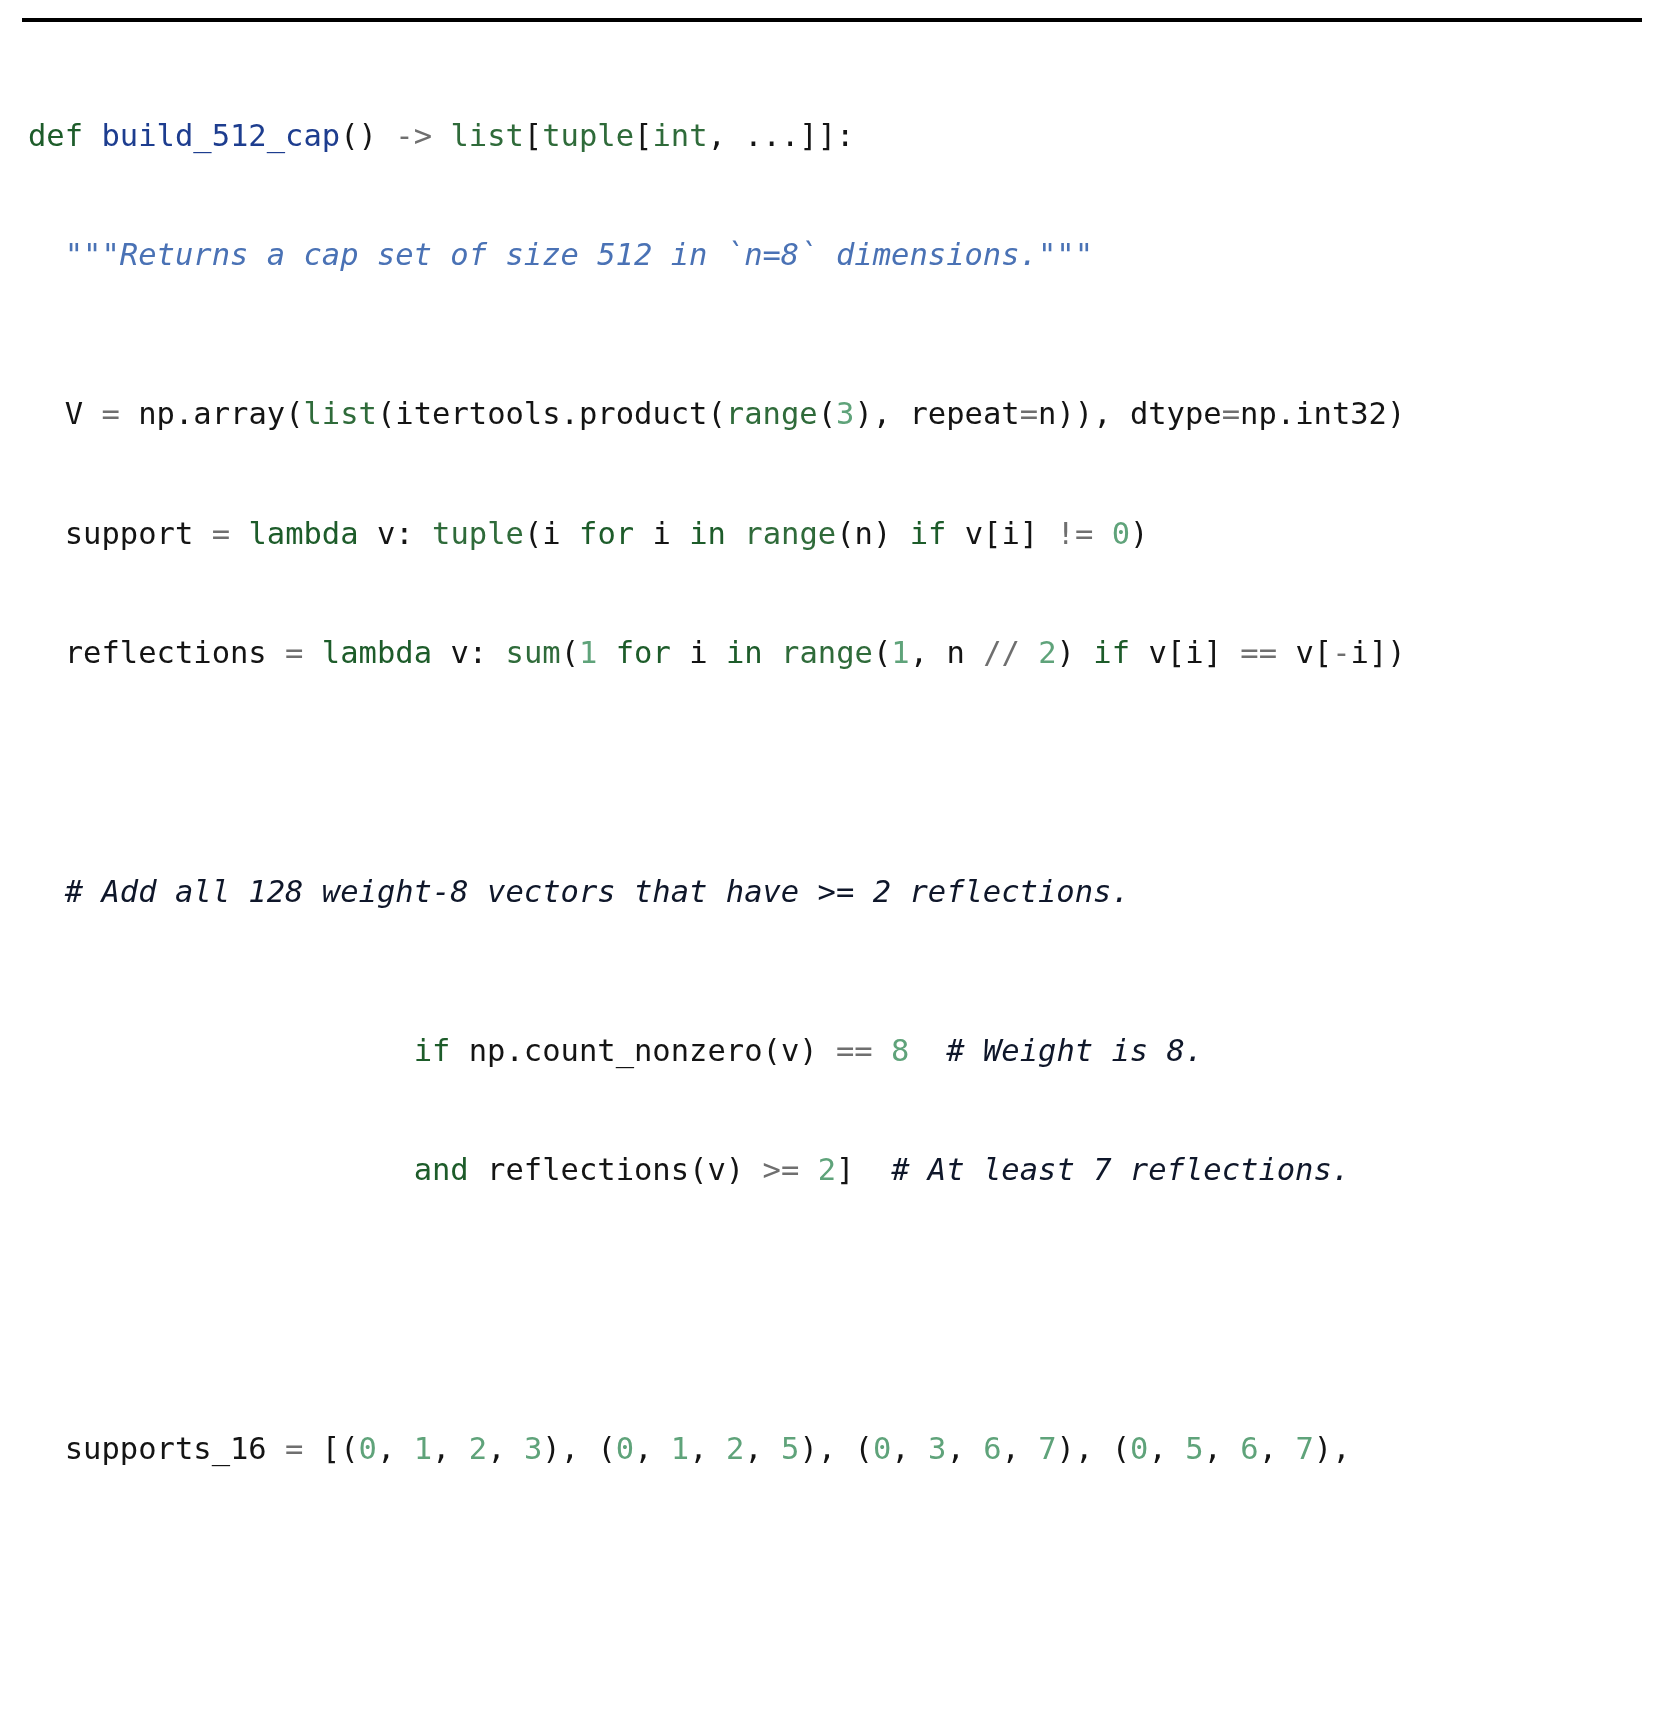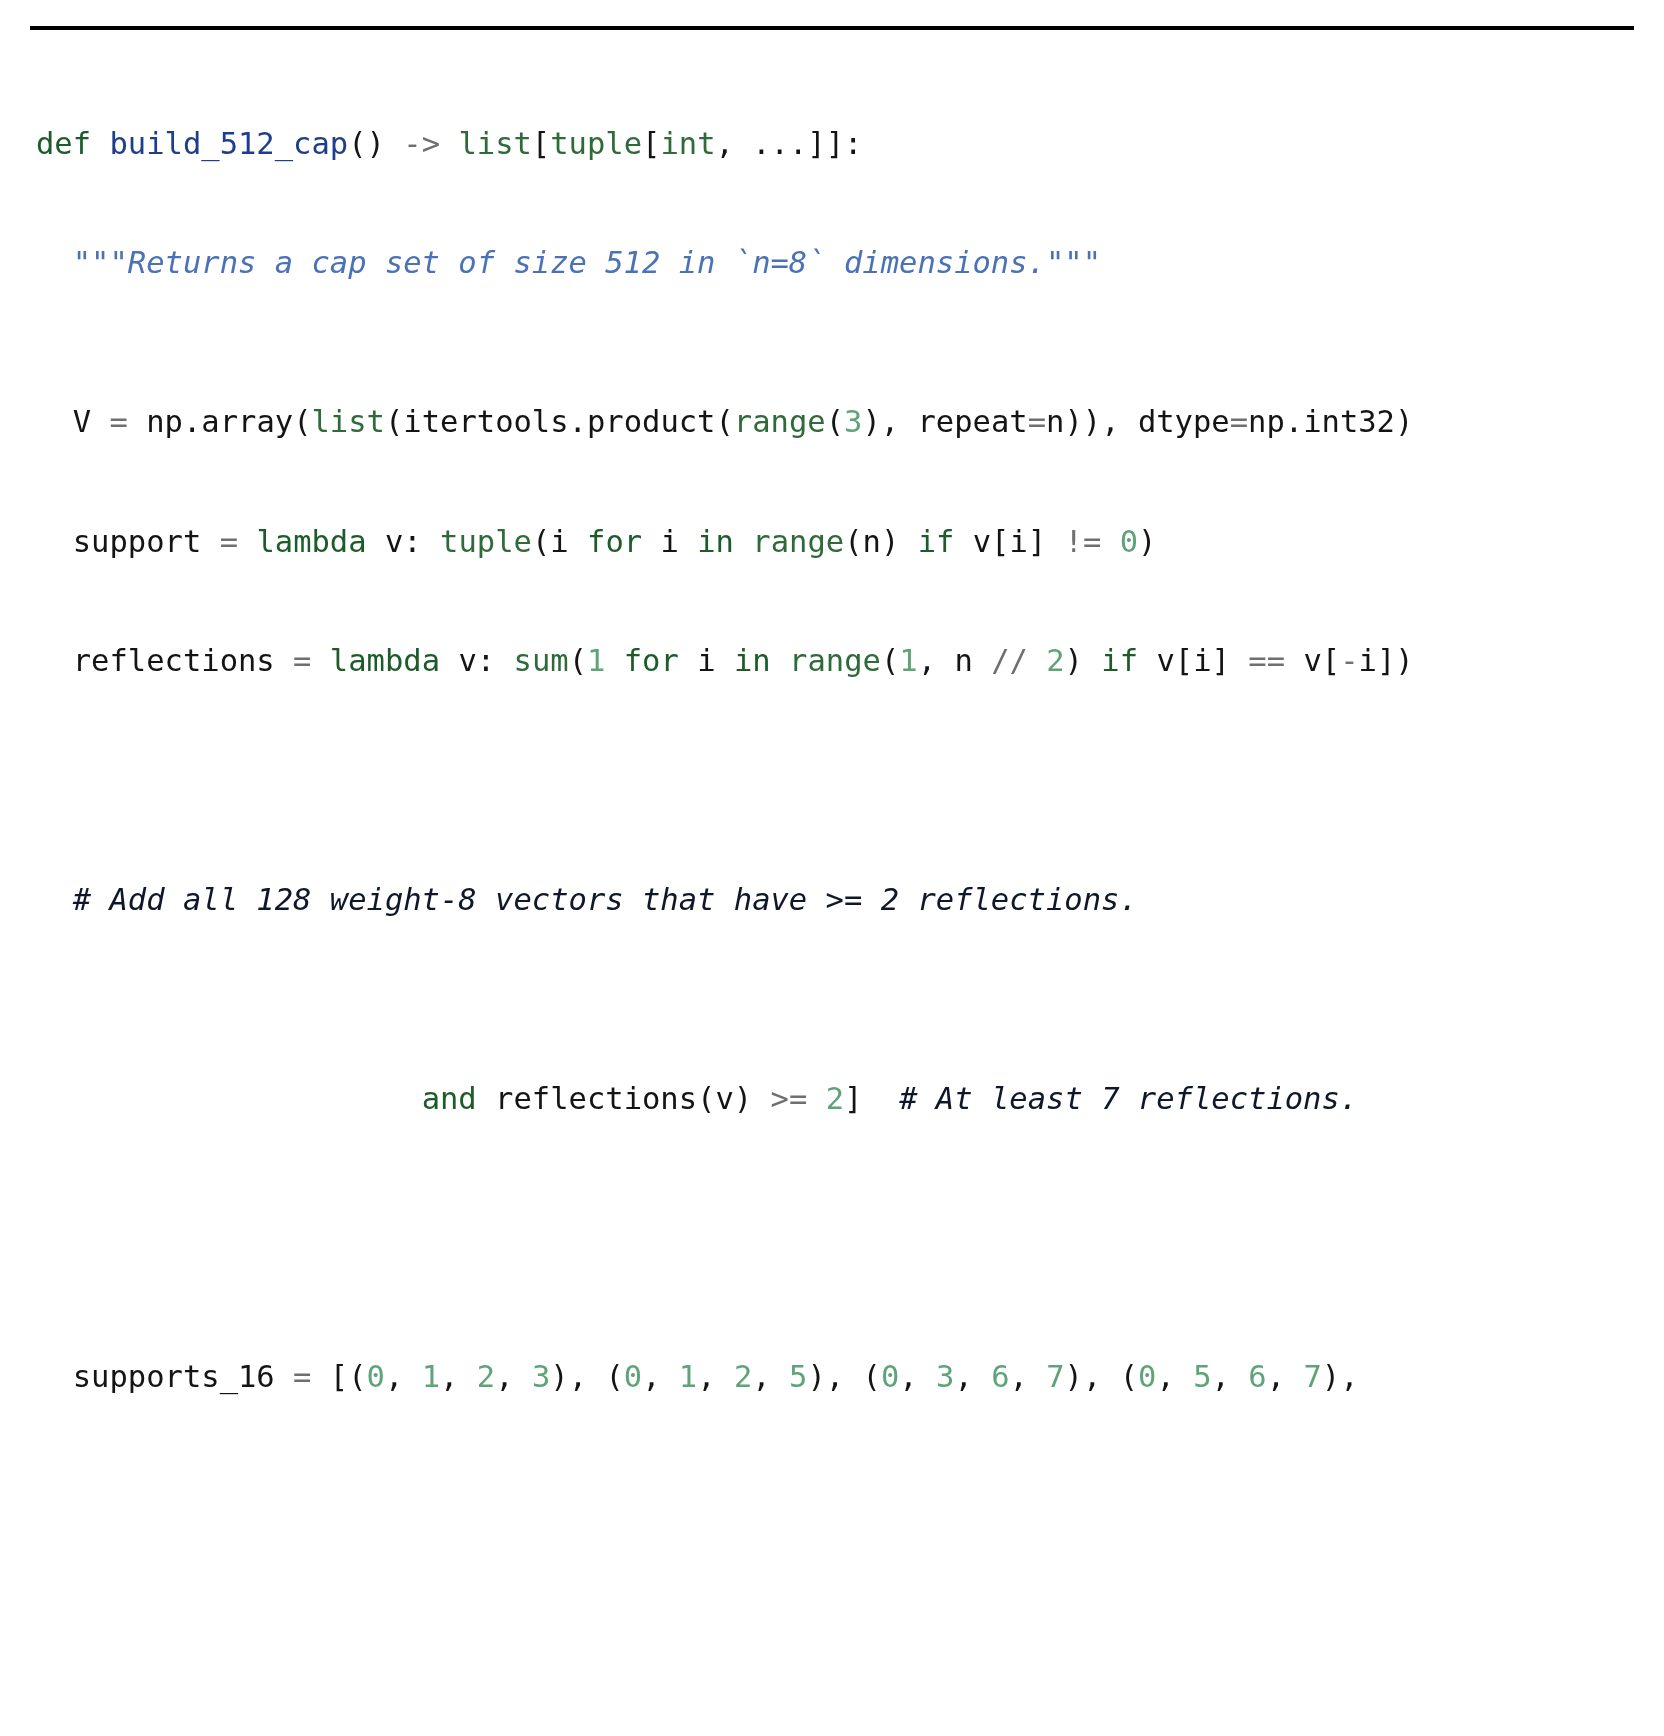--- a/index.html
+++ b/index.html
@@ -10,21 +10,21 @@
   body {
     width: 1664px;
     height: 1736px;
     font-family: "DejaVu Sans Mono", "Liberation Mono", monospace;
     overflow: hidden;
   }
   #listing {
     box-sizing: border-box;
     width: 1664px;
     height: 1736px;
-    padding: 8px;
+    padding: 0;
     display: flex;
     flex-direction: column;
   }
   .rule {
     height: 0;
     border-top: 4px solid #000000;
     margin: 0 22px;
   }
   .rule-top { margin-top: 18px; }
   .code {
@@ -66,20 +66,21 @@
 
 <div class="line">  <span class="pl">support</span> <span class="op">=</span> <span class="kw">lambda</span> <span class="pl">v:</span> <span class="bi">tuple</span><span class="pl">(i</span> <span class="kw">for</span> <span class="pl">i</span> <span class="kw">in</span> <span class="bi">range</span><span class="pl">(n)</span> <span class="kw">if</span> <span class="pl">v[i]</span> <span class="op">!=</span> <span class="num">0</span><span class="pl">)</span></div>
 
 <div class="line">  <span class="pl">reflections</span> <span class="op">=</span> <span class="kw">lambda</span> <span class="pl">v:</span> <span class="bi">sum</span><span class="pl">(</span><span class="num">1</span> <span class="kw">for</span> <span class="pl">i</span> <span class="kw">in</span> <span class="bi">range</span><span class="pl">(</span><span class="num">1</span><span class="pl">, n</span> <span class="op">//</span> <span class="num">2</span><span class="pl">)</span> <span class="kw">if</span> <span class="pl">v[i]</span> <span class="op">==</span> <span class="pl">v[</span><span class="op">-</span><span class="pl">i])</span></div>
 
 <div class="line"> </div>
 
 <div class="line">  <span class="cm"># Add all 128 weight-8 vectors that have &gt;= 2 reflections.</span></div>
 
 
+<div class="line">                     <span class="kw">if</span> <span class="pl">np.count_nonzero(v)</span> <span class="op">==</span> <span class="num">8</span>  <span class="cm"># Weight is 8.</span></div>
 
 <div class="line">                     <span class="kw">and</span> <span class="pl">reflections(v)</span> <span class="op">&gt;=</span> <span class="num">2</span><span class="pl">]</span>  <span class="cm"># At least 7 reflections.</span></div>
 
 <div class="line"> </div>
 
 
 <div class="line">  <span class="pl">supports_16</span> <span class="op">=</span> <span class="pl">[(</span><span class="num">0</span><span class="pl">, </span><span class="num">1</span><span class="pl">, </span><span class="num">2</span><span class="pl">, </span><span class="num">3</span><span class="pl">), (</span><span class="num">0</span><span class="pl">, </span><span class="num">1</span><span class="pl">, </span><span class="num">2</span><span class="pl">, </span><span class="num">5</span><span class="pl">), (</span><span class="num">0</span><span class="pl">, </span><span class="num">3</span><span class="pl">, </span><span class="num">6</span><span class="pl">, </span><span class="num">7</span><span class="pl">), (</span><span class="num">0</span><span class="pl">, </span><span class="num">5</span><span class="pl">, </span><span class="num">6</span><span class="pl">, </span><span class="num">7</span><span class="pl">),</span></div>
 
 
 

